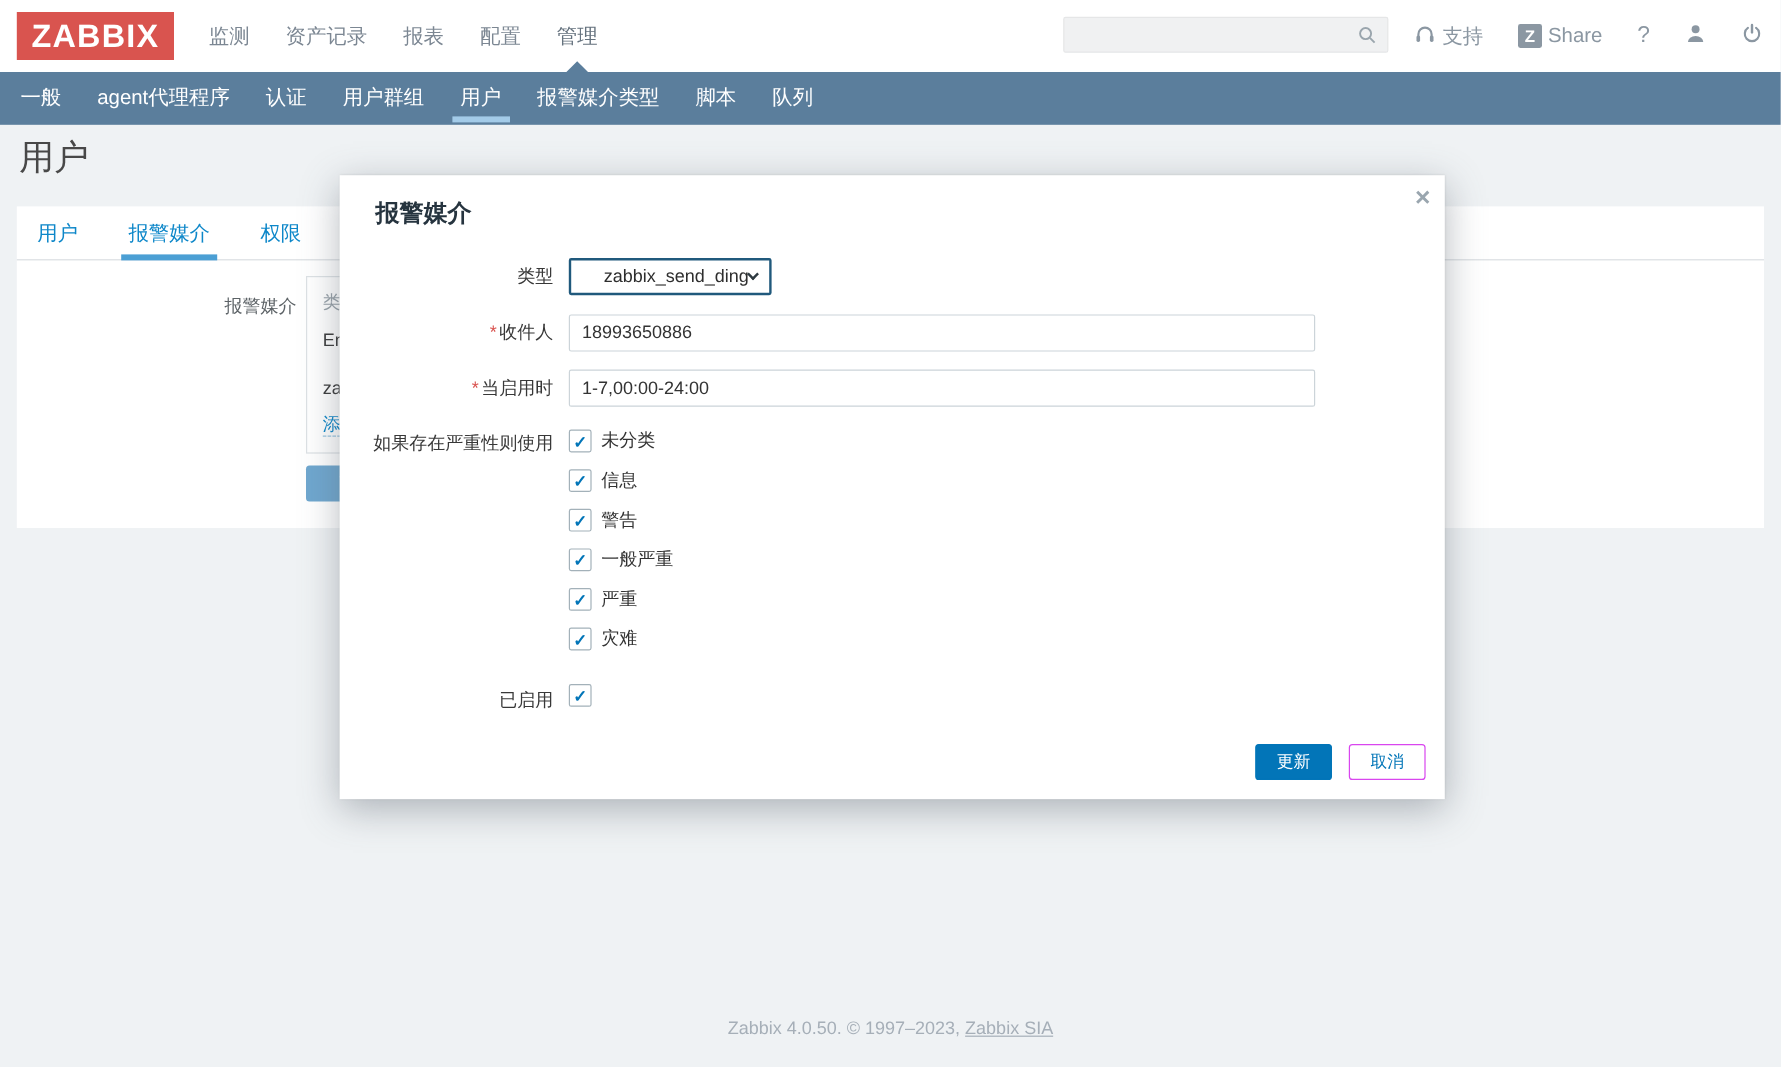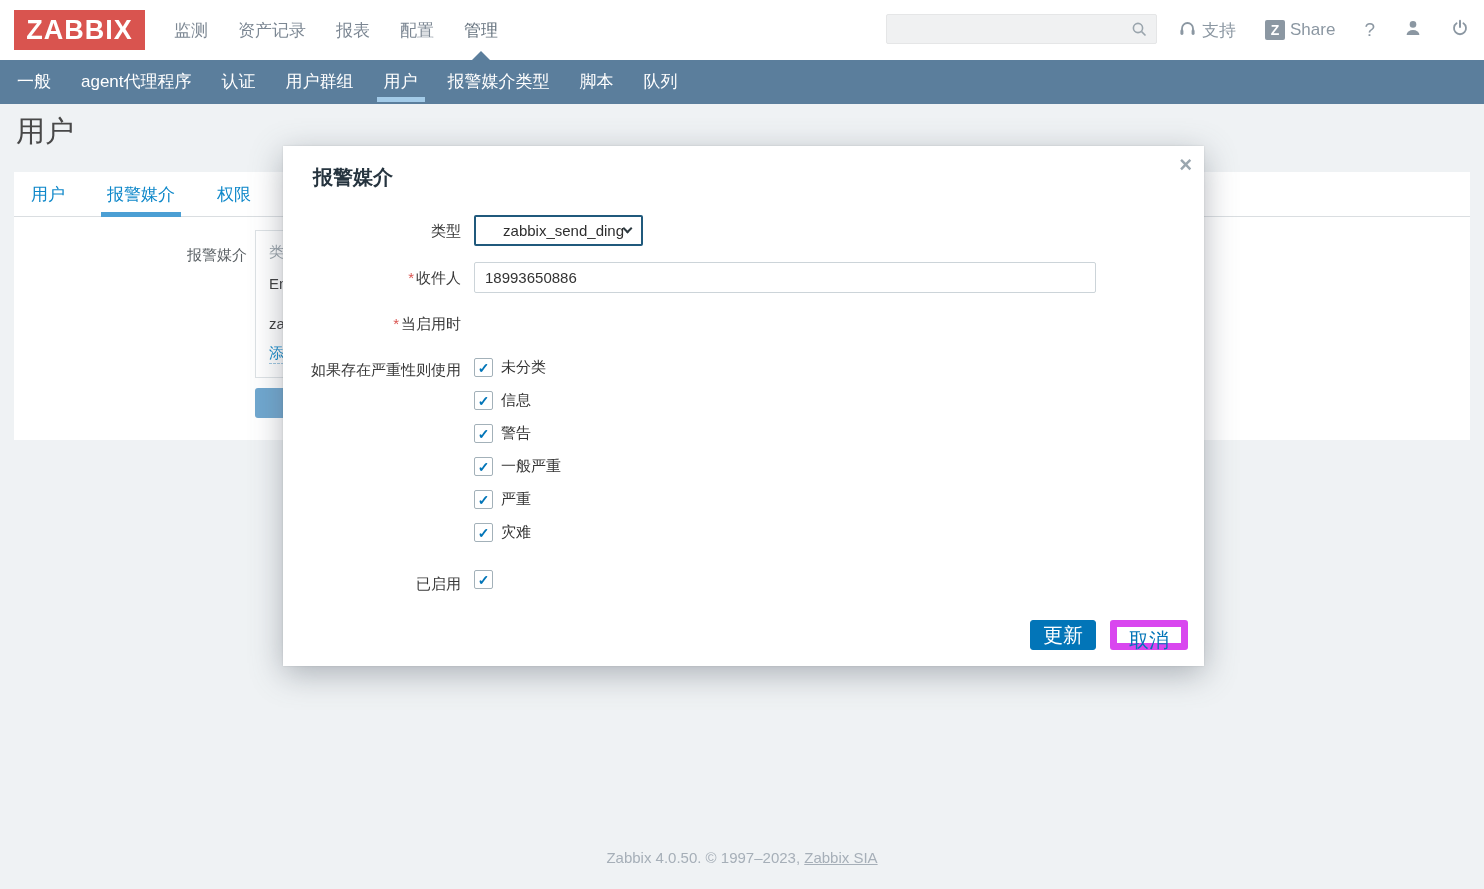--- a/index.html
+++ b/index.html
@@ -98,23 +98,23 @@
   .sev-list { position:absolute; left:191px; top:212px; display:flex; flex-direction:column; gap:14px; }
   .sev-item { display:flex; align-items:flex-end; gap:8px; }
   .checkbox {
     width:19px; height:19px; border:1px solid #a3b1b9; border-radius:2px; background:#fff;
     display:flex; align-items:center; justify-content:center; cursor:pointer; flex:0 0 auto;
   }
   .checkbox.checked::after { content:"✓"; color:#0275b8; font-size:14px; font-weight:bold; }
   .sev-label { font-size:15px; color:#333; }
   .enabled-box { position:absolute; left:191px; top:424px; }
   .m-footer { position:absolute; right:16px; bottom:16px; display:flex; gap:14px; }
-  .btn { min-width:64px; height:30px; border-radius:3px; font-size:20px; padding:0 12px; cursor:pointer; font-family:"Liberation Sans", sans-serif; }
+  .btn { min-width:64px; height:30px; border-radius:3px; font-size:14px; padding:0 12px; cursor:pointer; font-family:"Liberation Sans", sans-serif; }
   .btn-primary { background:#0275b8; color:#fff; border:1px solid #0275b8; }
-  .btn-secondary { background:#fff; color:#0275b8; border:7px solid #d946ef; }
+  .btn-secondary { background:#fff; color:#0275b8; border:1px solid #d946ef; }
 
   
   .footer { position:absolute; left:0; top:849px; width:1484px; text-align:center; font-size:15px; color:#a6afb8; }
   .footer .link { text-decoration:underline; cursor:pointer; color:#a6afb8; }
 </style>
 </head>
 <body>
 
 <div class="header">
   <div class="logo">ZABBIX</div>
@@ -218,20 +218,21 @@
   </div>
 
   <div class="m-label lh31" style="top:116px;">
     <span class="req">*</span><span>收件人</span>
   </div>
   <input class="m-input" style="top: 116px;" value="18993650886">
 
   <div class="m-label lh31" style="top:162px;">
     <span class="req">*</span><span>当启用时</span>
   </div>
+  <input class="m-input" style="top: 162px;" value="1-7,00:00-24:00">
 
   <div class="m-label" style="top:214px; line-height:19px;">如果存在严重性则使用</div>
   <div class="sev-list">
     <div class="sev-item">
       <span class="checkbox checked"></span>
       <span class="sev-label">未分类</span>
     </div>
     <div class="sev-item">
       <span class="checkbox checked"></span>
       <span class="sev-label">信息</span>

